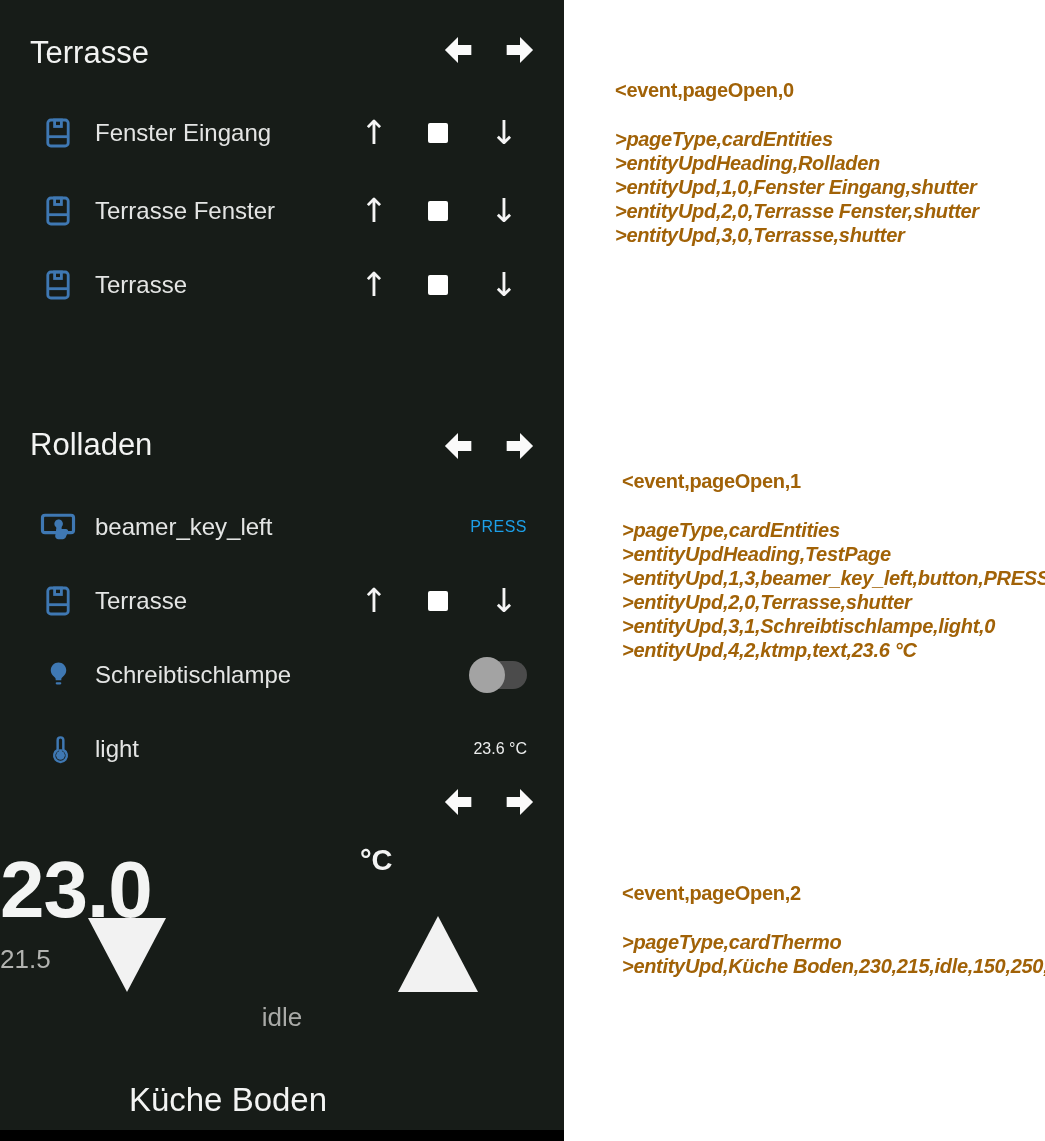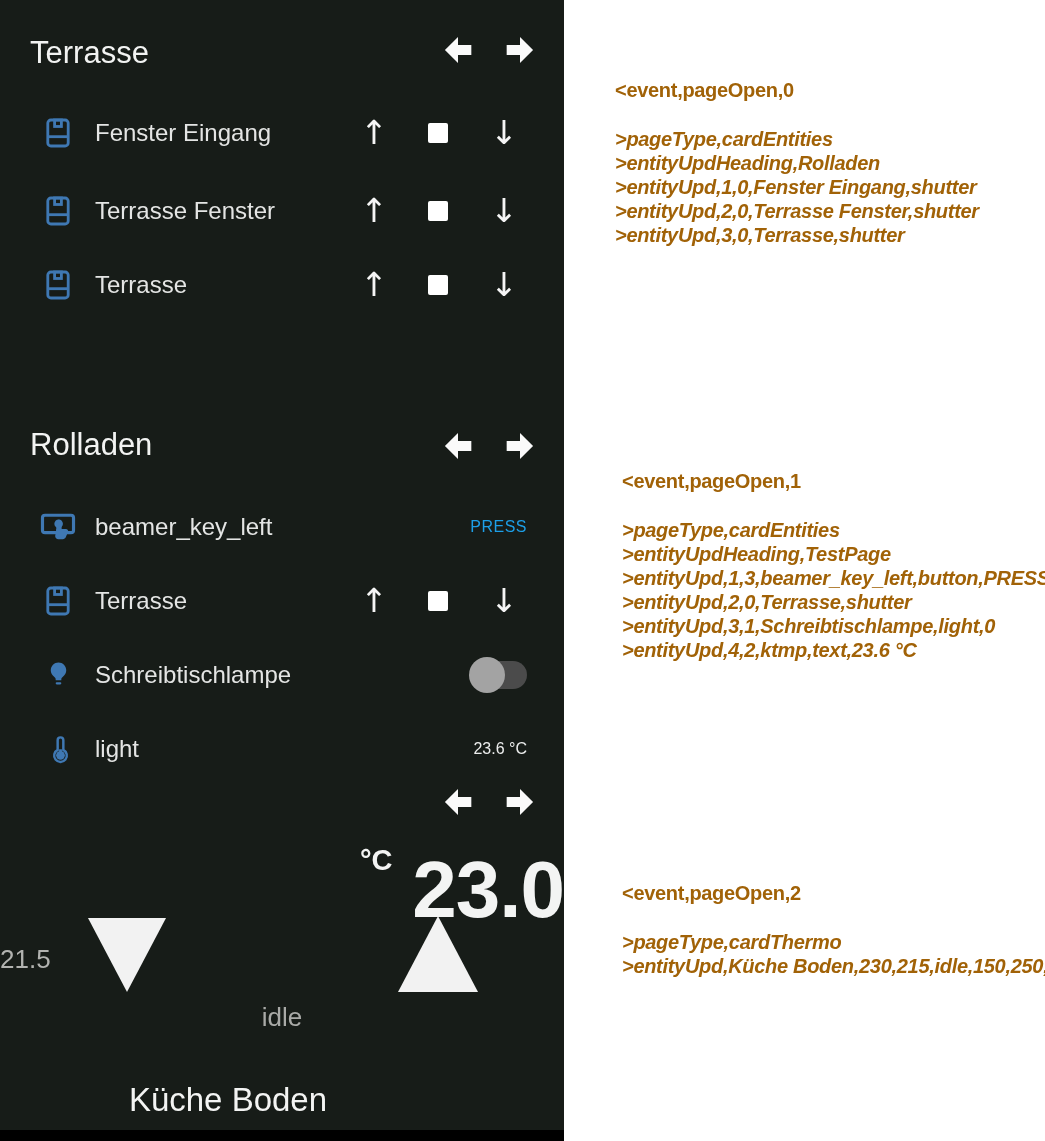--- a/index.html
+++ b/index.html
@@ -20,21 +20,21 @@
   .ctl-glyph{top:0;width:44px;text-align:center;font-family:"DejaVu Sans",sans-serif;
              font-size:33px;line-height:40px;color:#f5f5f5;cursor:pointer;}
   .ctl-up{left:352px;}
   .ctl-down{left:482px;}
   .ctl-stop{left:428px;top:10px;width:20px;height:20px;background:#ffffff;border-radius:2px;cursor:pointer;}
   .row-value{right:37px;top:0;font-size:16px;line-height:40px;color:#eceded;white-space:nowrap;text-align:right;}
   .press{color:#1d9fe8;letter-spacing:.5px;cursor:pointer;}
   .toggle{right:37px;top:6px;width:56px;height:28px;border-radius:14px;background:#4b4b4b;cursor:pointer;}
   .toggle-knob{position:absolute;left:-2px;top:-4px;width:36px;height:36px;border-radius:50%;background:#a3a3a3;}
   
-  .thermo-temp{left:0;top:850px;width:564px;text-align:right;font-size:80px;font-weight:700;
+  .thermo-temp{left:0;top:850px;width:564px;text-align:left;font-size:80px;font-weight:700;
                color:#f3f4f3;line-height:1;letter-spacing:-1px;}
   .thermo-unit{left:360px;top:846px;font-size:29px;font-weight:700;color:#f3f4f3;line-height:1;}
   .thermo-set{left:0;top:944px;width:624px;text-align:left;font-size:26px;color:#b2b3b0;line-height:30px;}
   .thermo-state{left:0;top:976px;width:564px;text-align:center;font-size:26px;color:#a9aaa7;line-height:30px;margin-top:26px;}
   .thermo-title{left:0;top:1078px;width:456px;text-align:center;font-size:33px;color:#f3f4f3;line-height:44px;}
   .tri{cursor:pointer;}
   
   .log-block{color:#000;}
   .log-line{font-size:20px;line-height:24px;font-weight:700;letter-spacing:-0.3px;white-space:nowrap;color:#a16207;}
   .log-group{margin-top:25px;font-style:italic;}

